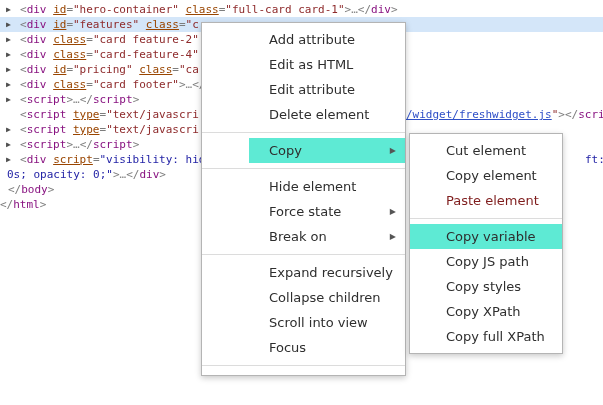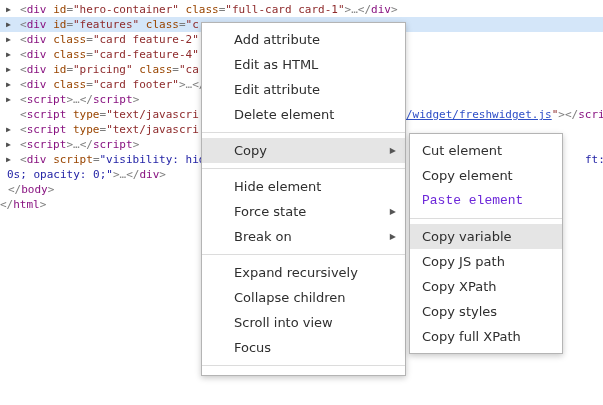--- a/index.html
+++ b/index.html
@@ -14,44 +14,44 @@
     white-space:pre;color:#333;
   }
   .row.selected{background:#d4e6f9;}
   .tri{
     position:absolute;left:6px;top:0;width:12px;font-size:8px;line-height:15px;
     color:#4f4f4f;
   }
   .seg{white-space:pre;}
   .sg-p{color:#7d7d7d;}
   .sg-t{color:#881280;}
-  .sg-a{color:#994500;}
+  .sg-a{color:#994500;text-decoration:underline;}
   .sg-v{color:#8e2a2b;}
   .sg-sv{color:#2323a6;}
   .sg-l{color:#2e4fc7;text-decoration:underline;}
   .sg-e{color:#8a8a8a;}
   .sg-x{color:#333;}
   .frag{
     position:absolute;height:15px;line-height:15px;font-size:11px;white-space:pre;z-index:2;
   }
   
   .menu{
     position:absolute;background:#ffffff;border:1px solid #b4b4b4;
     box-shadow:0 2px 6px rgba(0,0,0,0.22);padding:4px 0;box-sizing:border-box;
     font-family:"DejaVu Sans","Liberation Sans",sans-serif;font-size:13px;color:#2e2e2e;
   }
   #main-menu{left:201px;top:22px;width:205px;z-index:10;}
   #sub-menu{left:409px;top:133px;width:154px;z-index:11;}
   .menu-item{
     position:relative;height:25px;line-height:25px;white-space:nowrap;cursor:default;
   }
-  #main-menu .menu-item{padding-left:32px;}
-  #sub-menu .menu-item{padding-left:12px;}
-  .menu-item.hl{background:#e5e5e5;}
-  .menu-item.disabled{color:#6d28d9;font-family:Liberation Mono, monospace;}
+  #main-menu .menu-item{padding-left:20px;margin-left:47px;}
+  #sub-menu .menu-item{padding-left:36px;}
+  .menu-item.hl{background:#5eead4;}
+  .menu-item.disabled{color:#7f1d1d;}
   .menu-sep{height:1px;background:#dcdcdc;margin:5px 0;}
   .arrow{
     position:absolute;right:9px;top:0;font-size:8px;line-height:25px;color:#555;
   }
 </style>
 </head>
 <body>
 
 <div id="stage">
   <div id="tree">
@@ -88,19 +88,19 @@
       <div class="menu-item"><span>Focus</span></div>
       <div class="menu-sep"></div>
     </div>
   <div id="sub-menu" class="menu">
       <div class="menu-item"><span>Cut element</span></div>
       <div class="menu-item"><span>Copy element</span></div>
       <div class="menu-item disabled"><span>Paste element</span></div>
       <div class="menu-sep"></div>
       <div class="menu-item hl"><span>Copy variable</span></div>
       <div class="menu-item"><span>Copy JS path</span></div>
+      <div class="menu-item"><span>Copy styles</span></div>
       <div class="menu-item"><span>Copy XPath</span></div>
-      <div class="menu-item"><span>Copy styles</span></div>
       <div class="menu-item"><span>Copy full XPath</span></div>
     </div>
 <span class="frag" style="left: 406px; top: 107px;"><span class="seg sg-l">/widget/freshwidget.js</span><span class="seg sg-v">"</span><span class="seg sg-p">&gt;&lt;/</span><span class="seg sg-t">scri</span></span>
     <span class="frag" style="left: 563px; top: 152px; padding-left: 22px;"><span class="seg sg-sv">ft: 0p</span></span>
   </div>
 
 </body></html>

